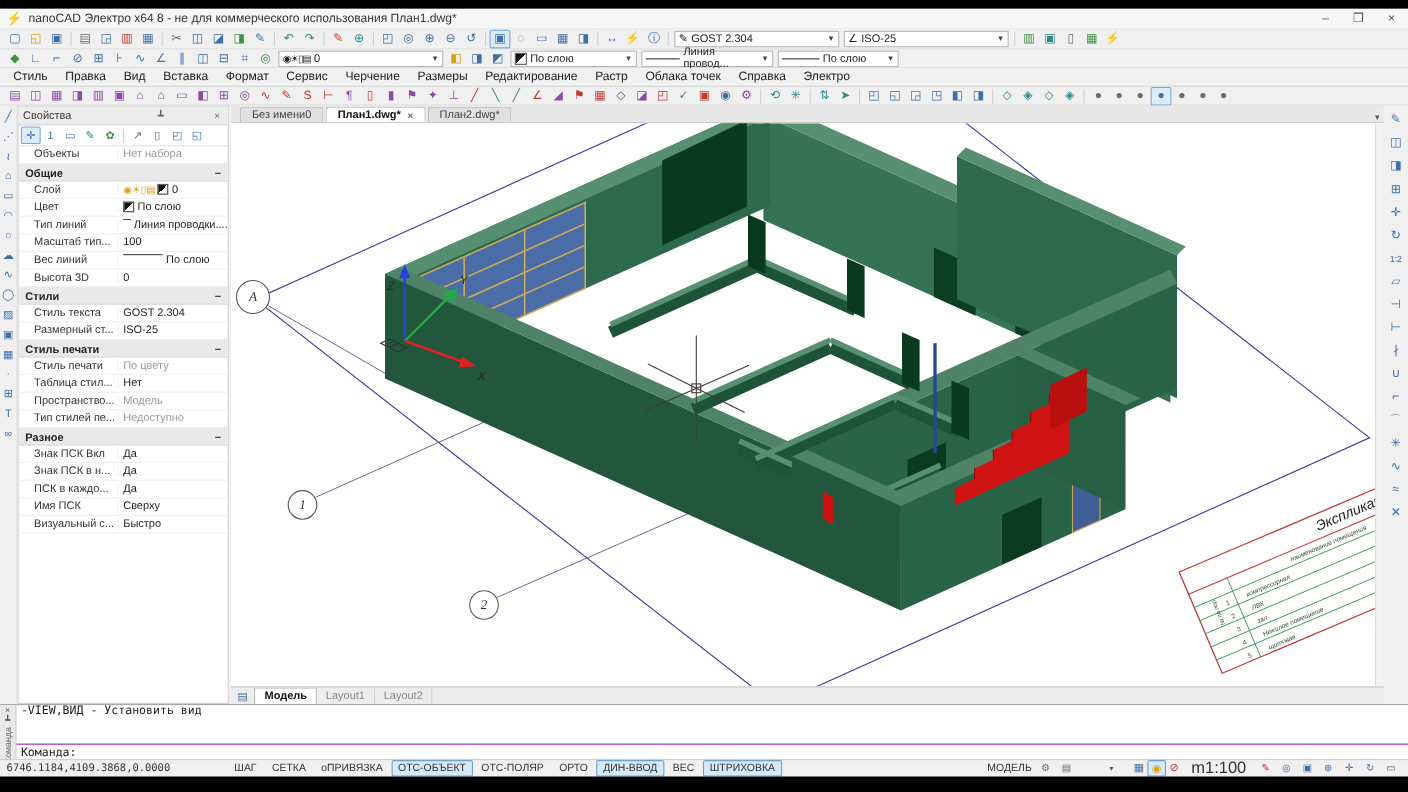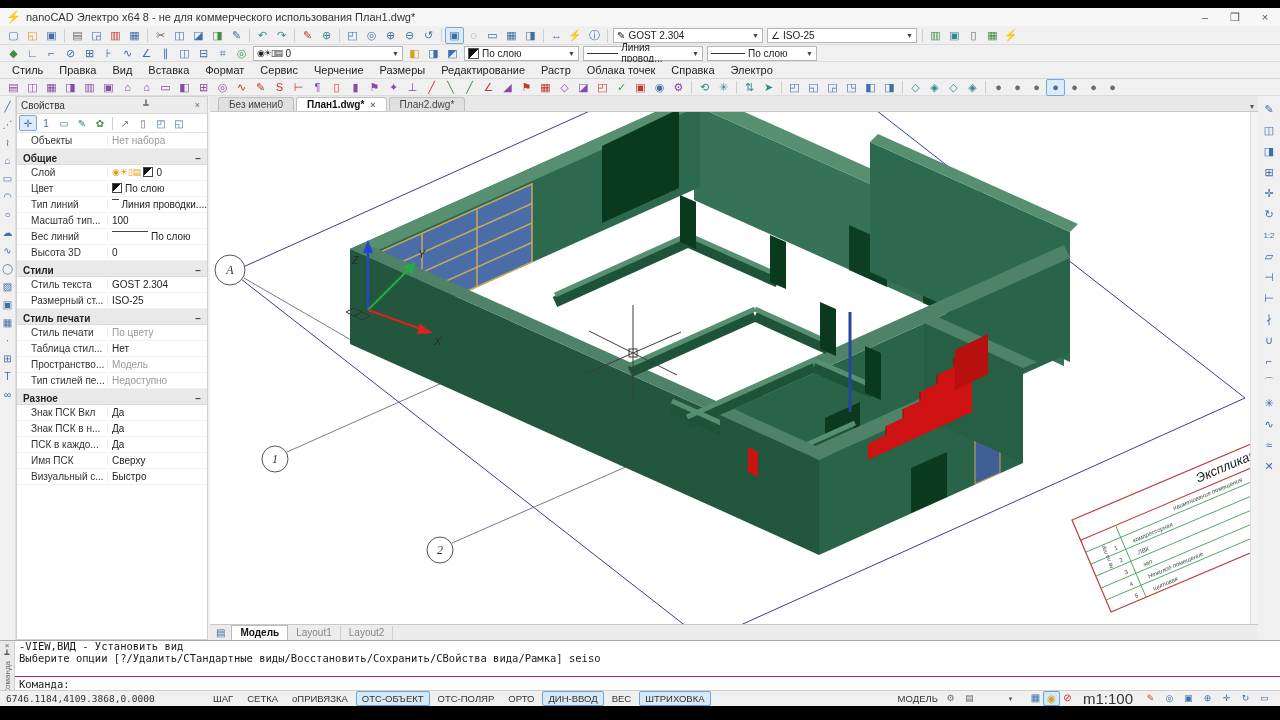--- a/index.html
+++ b/index.html
@@ -634,21 +634,20 @@
 
   <div class="cmdwin">
     <div class="cmdtab">
       <span>×</span>
       <span>┻</span>
       <span class="vtext">Команда</span>
     </div>
     <div class="cmdbody">
       <div class="cmdhist" id="cmdhist">
           <div>-VIEW,ВИД - Установить вид</div>
-          <div>Выберите опции [?/Удалить/СТандартные виды/Восстановить/Сохранить/СВойства вида/Рамка] seiso</div>
         </div>
       <div class="cmdprompt">Команда:</div>
     </div>
   </div>
 
   <div class="statusbar">
     <span class="coords">6746.1184,4109.3868,0.0000</span>
     <span id="stoggles" style="display:flex;align-items:center;">
         <span class="stoggle">ШАГ</span>
         <span class="stoggle">СЕТКА</span>

